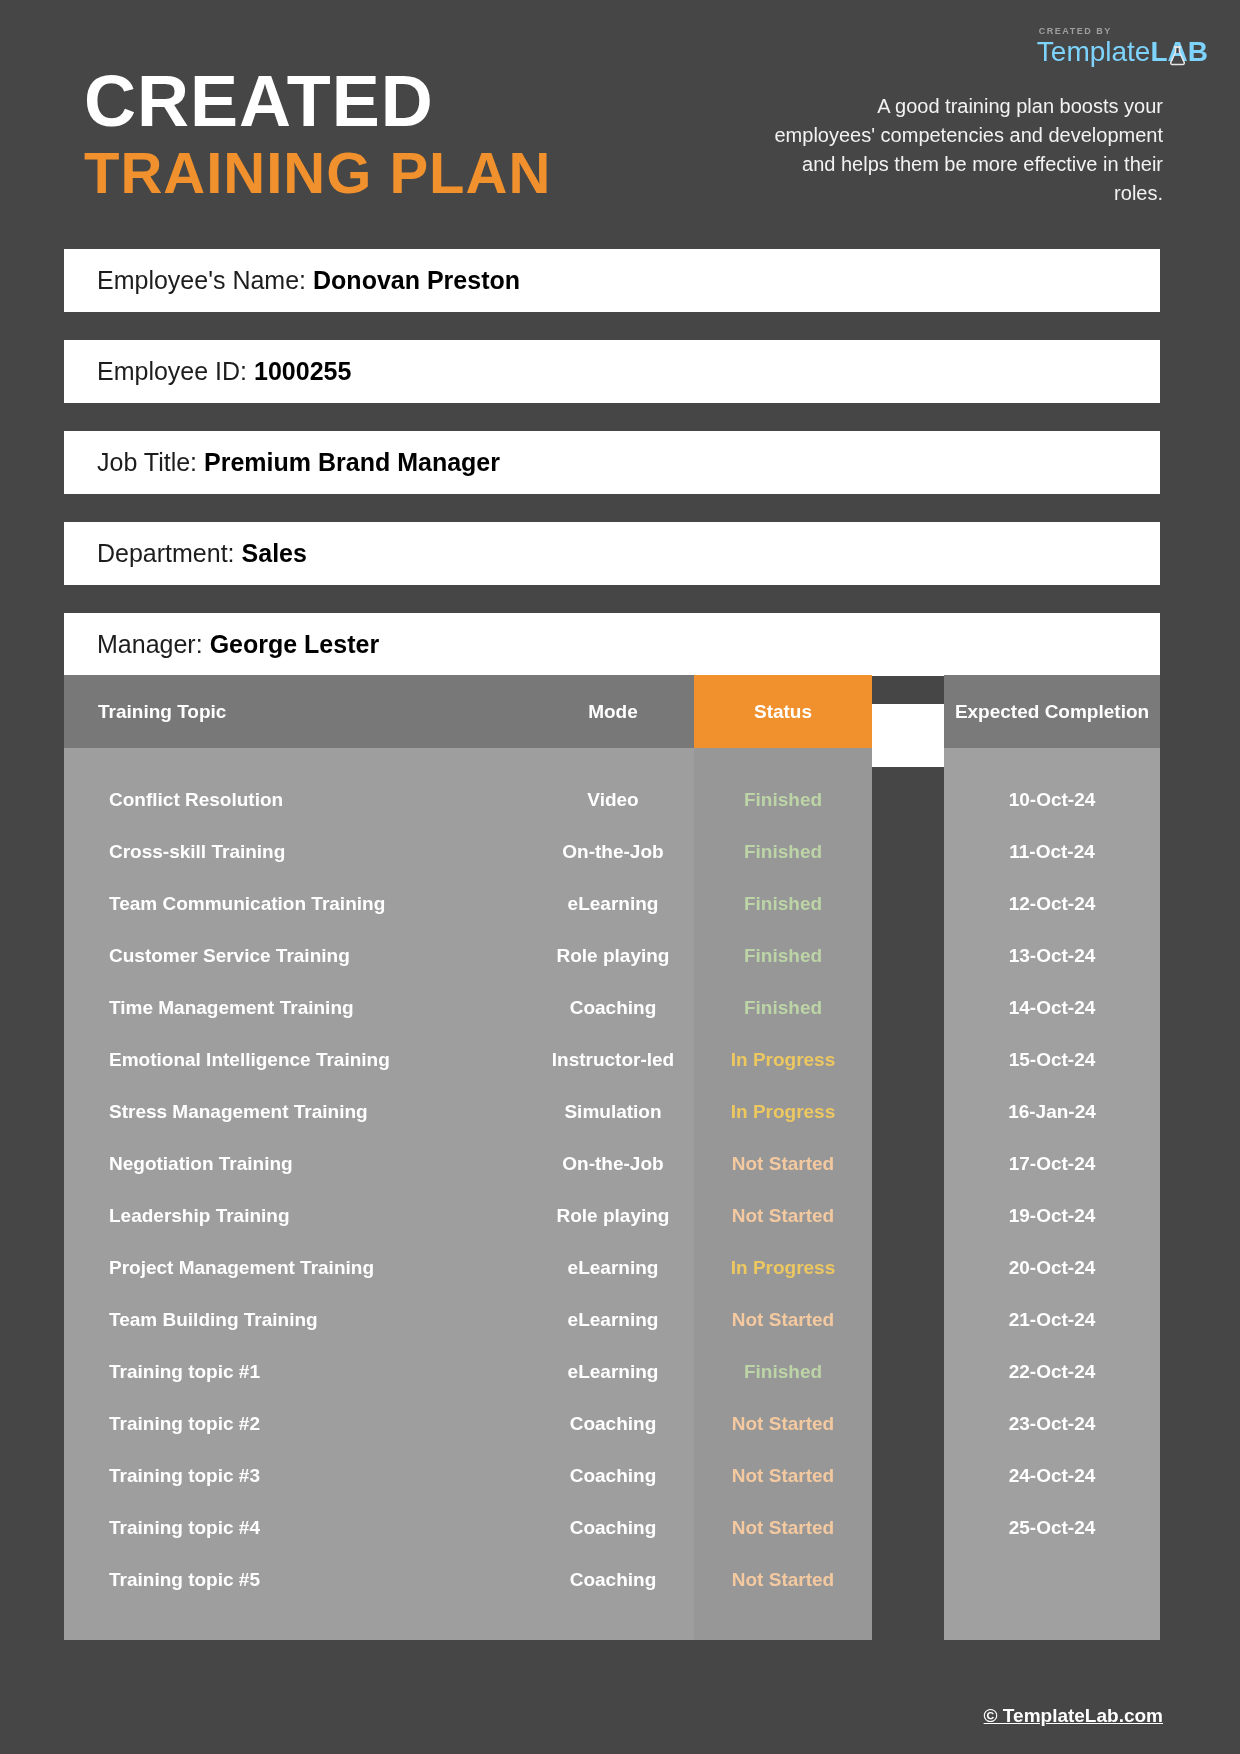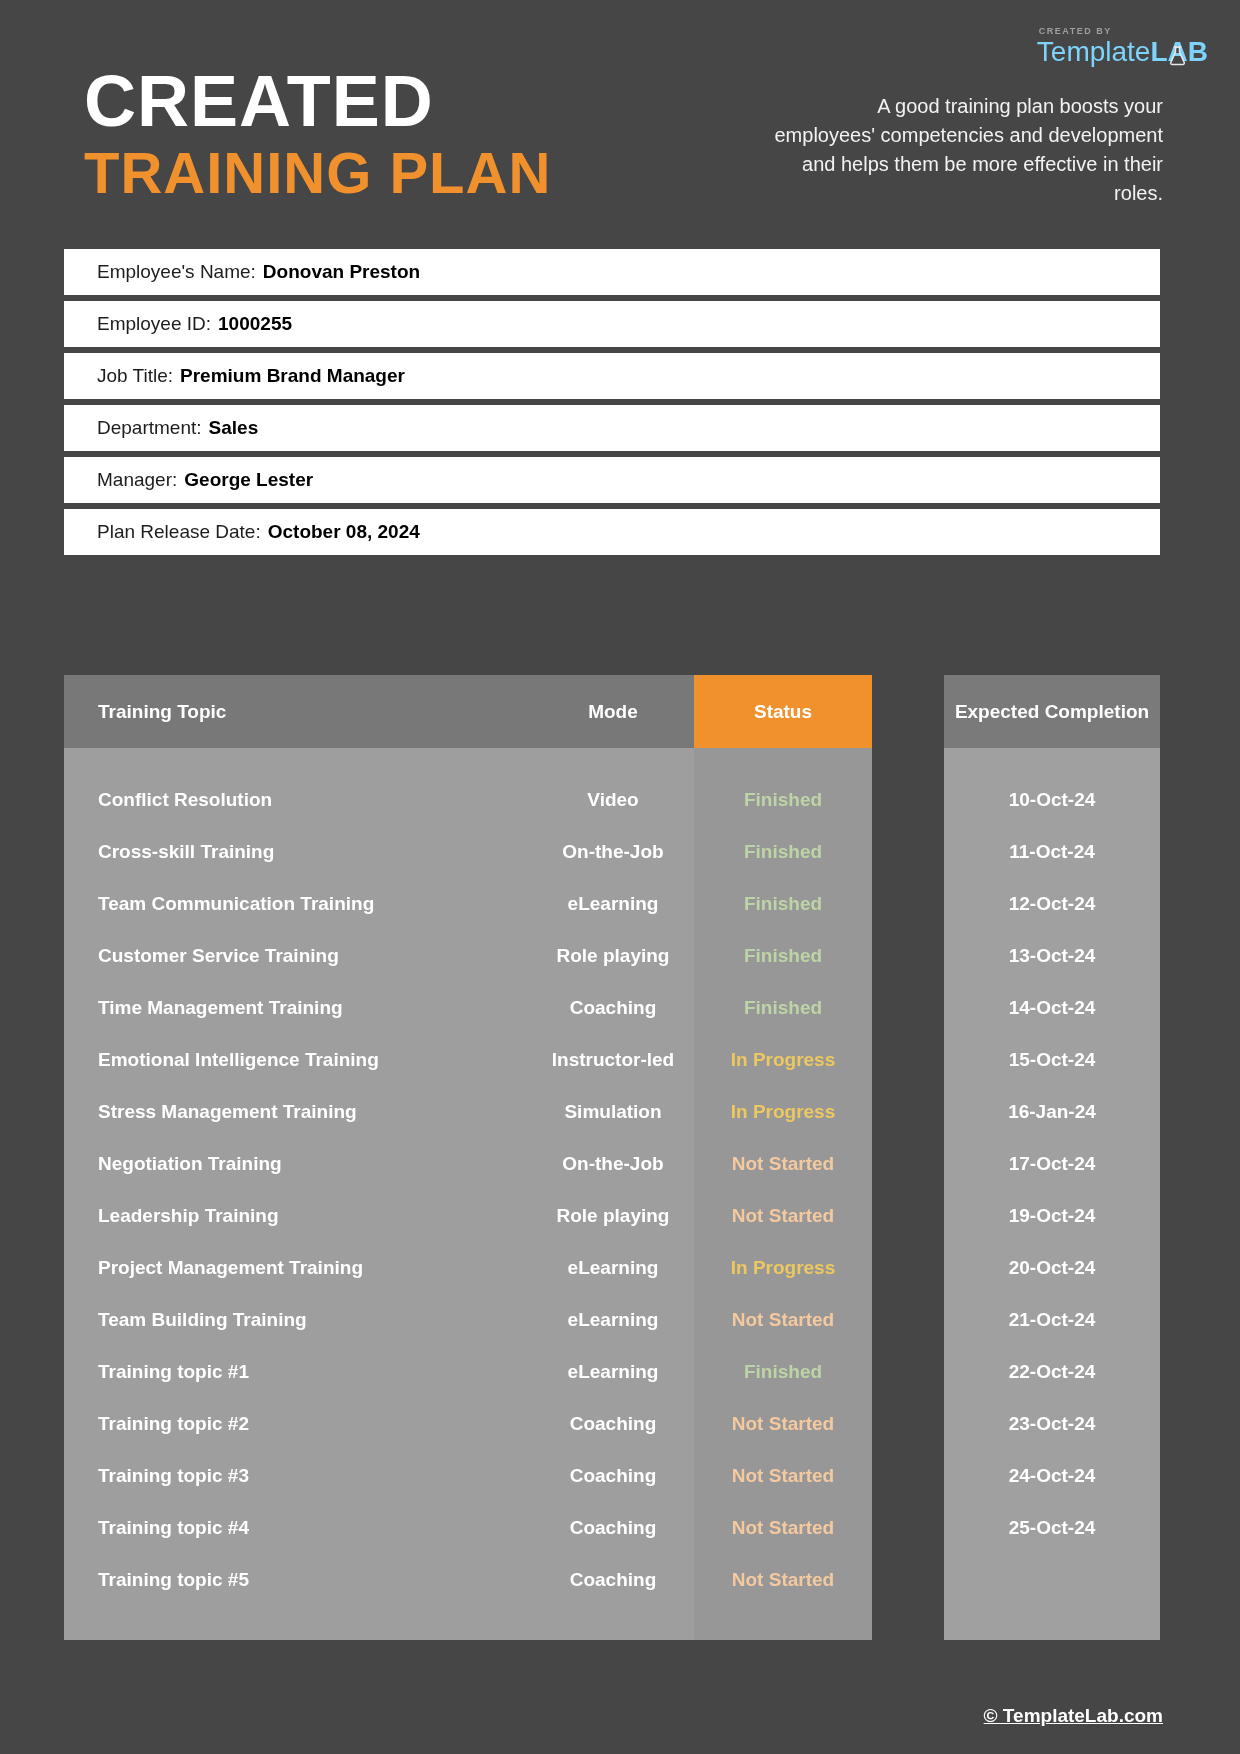--- a/index.html
+++ b/index.html
@@ -31,23 +31,23 @@
   
   .description {
     position:absolute; top:92px; right:77px;
     text-align:right; white-space:pre-line;
     font-size:20px; line-height:29px; color:#f2f2f2; font-weight:400;
   }
 
   
   .info-list { position:absolute; left:64px; top:249px; width:1096px; }
   .info-bar {
-    height:46px; background:#ffffff; margin-bottom:6px;
+    height:63px; background:#ffffff; margin-bottom:28px;
     display:flex; align-items:center; padding-left:33px;
-    font-size:19px; color:#1d1d1d;
+    font-size:25px; color:#1d1d1d;
   }
   .info-label { font-weight:400; }
   .info-value { font-weight:700; color:#000; margin-left:7px; }
 
   
   .col { position:absolute; top:675px; }
   .col-main     { left:64px;  width:645px;border-radius:15px; }
   .col-status   { left:694px; width:178px; }
   .col-expected { left:944px; width:216px; }
 
@@ -61,21 +61,21 @@
 
   .hdr-topic { flex:1; padding-left:34px; }
   .hdr-mode  { width:192px; text-align:center; }
 
   .col-body { height:892px; padding-top:26px; }
   .col-main .col-body     { background:#9e9e9e; }
   .col-status .col-body   { background:#979797; }
   .col-expected .col-body { background:#a0a0a0; }
 
   .row-main { height:52px; display:flex; align-items:center; }
-  .cell-topic { flex:1; padding-left:34px; font-size:19px; font-weight:700; color:#fff; }
+  .cell-topic { flex:1; padding-left:45px; font-size:19px; font-weight:700; color:#fff; }
   .cell-mode  { width:192px; text-align:center; font-size:19px; font-weight:700; color:#fff; }
 
   .row-status, .row-expected {
     height:52px; line-height:52px; text-align:center;
     font-size:19px; font-weight:700;
   }
   .row-expected { color:#ffffff; }
 
   
   .footer-link {

